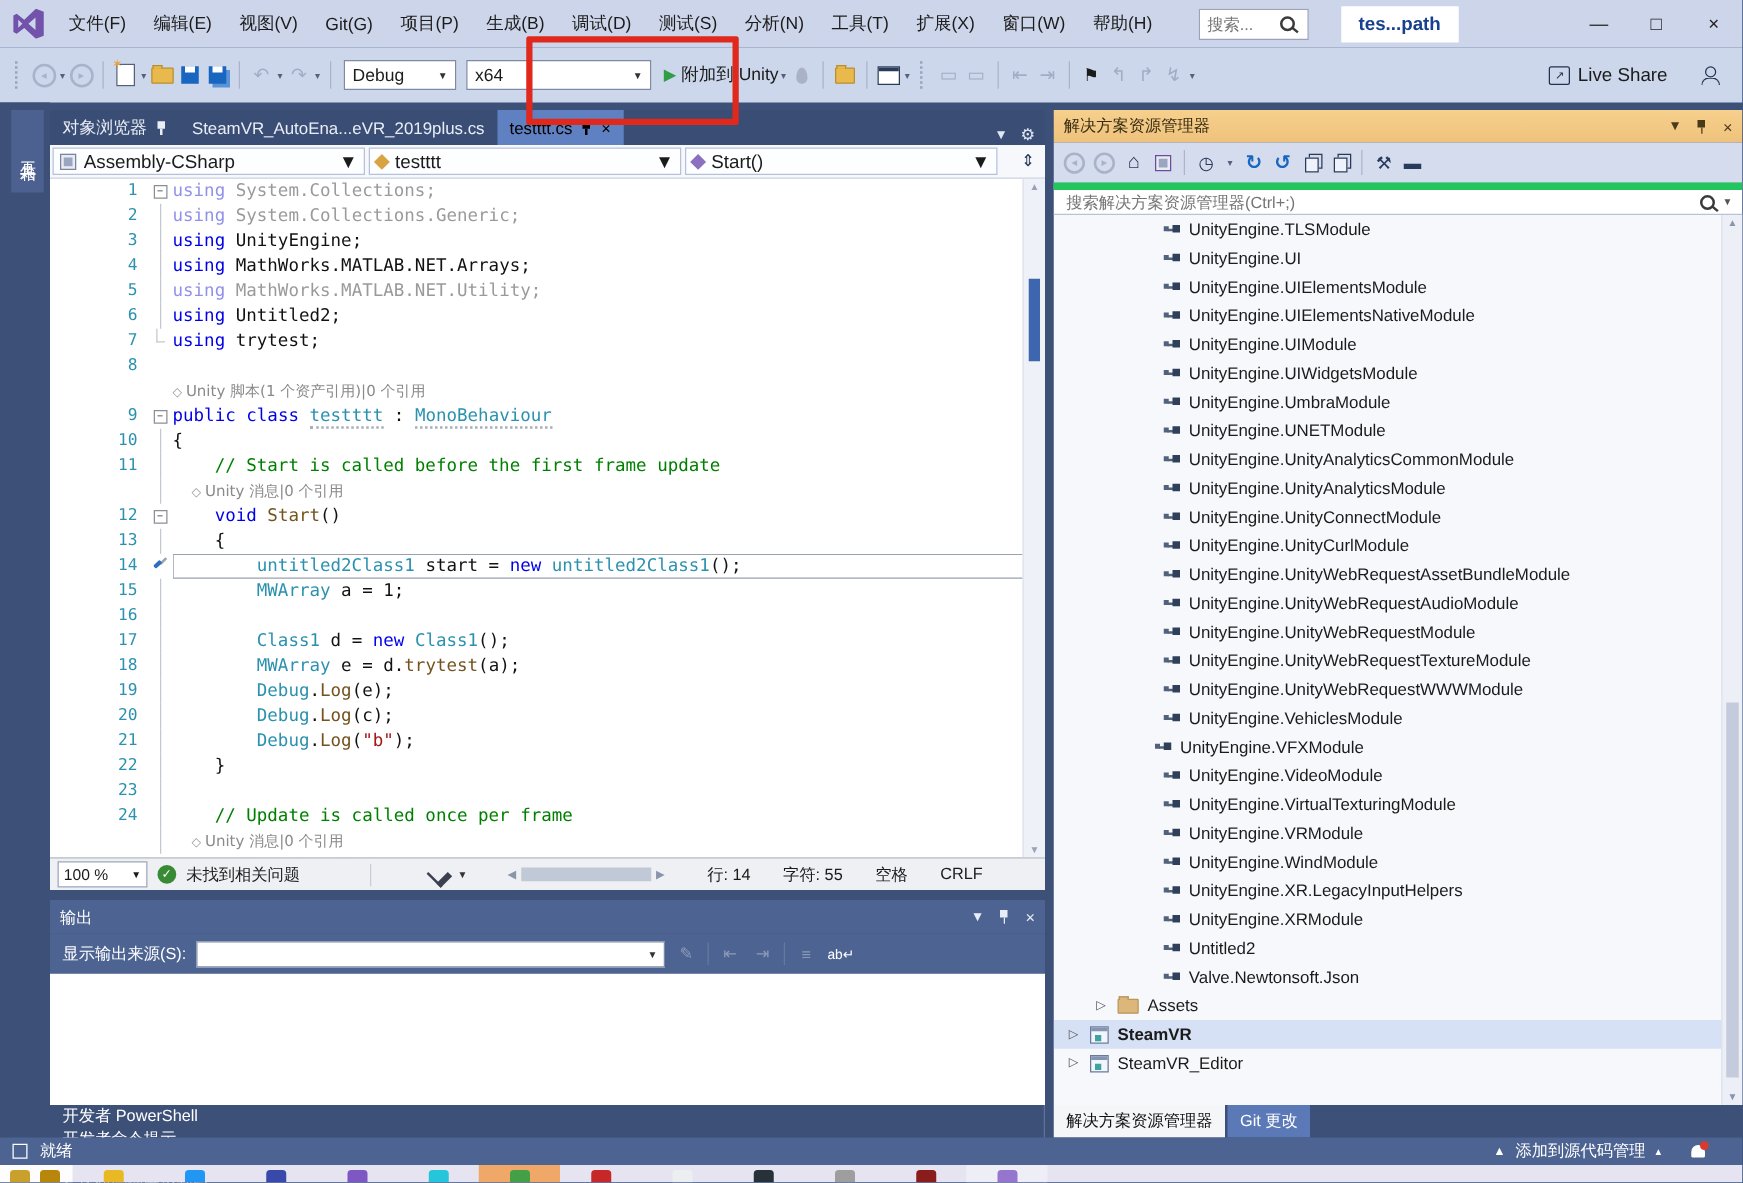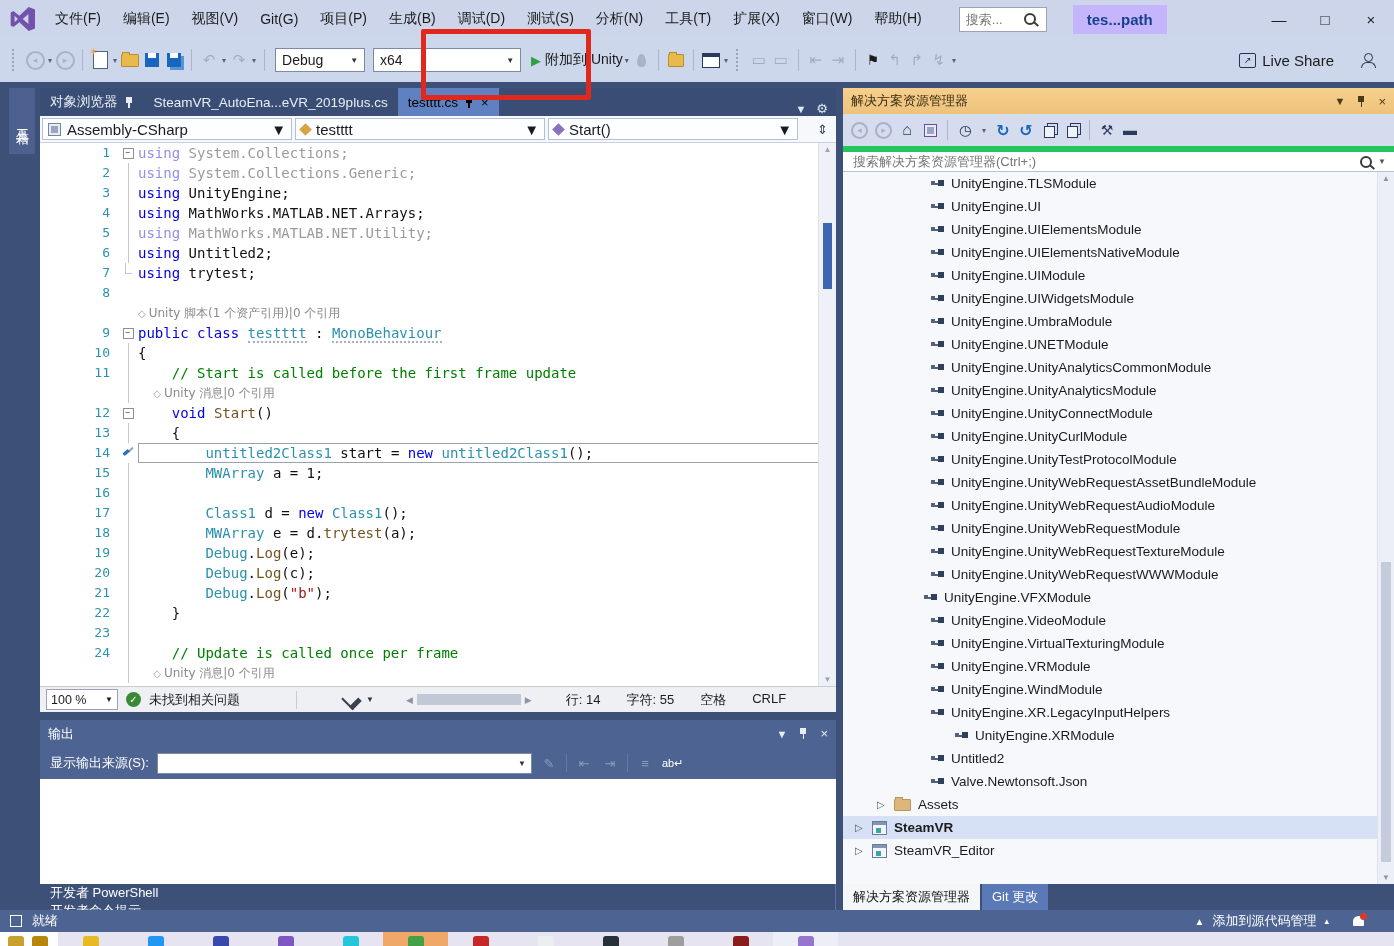--- a/index.html
+++ b/index.html
@@ -11,21 +11,21 @@
   
   .titlebar{left:0;top:0;width:1394px;height:38px;background:#ccd5e9;display:flex;align-items:center;}
   .vs-logo{width:30px;height:24px;margin:0 6px 0 8px;flex:0 0 auto;}
   .menus{display:flex;align-items:center;}
   .menu-item{padding:3px 11px;font-size:14px;color:#1b1b1b;cursor:default;white-space:nowrap;}
   .search-box{margin-left:26px;width:78px;height:23px;background:#fff;border:1px solid #99a3ba;
               display:flex;align-items:center;padding:0 4px;gap:4px;}
   .search-box input{border:none;outline:none;width:52px;font-size:13px;color:#555;background:transparent;font-family:inherit;}
   .mag{width:8px;height:8px;border:2px solid #3a3a3a;border-radius:50%;position:relative;flex:0 0 auto;}
   .mag::after{content:'';position:absolute;width:6px;height:2px;background:#3a3a3a;right:-5px;bottom:-2px;transform:rotate(40deg);}
-  .win-title{margin-left:26px;background:#c4b5fd;padding:6px 14px;font-size:15px;font-weight:bold;color:#17418e;}
+  .win-title{margin-left:26px;background:#ffffff;padding:6px 14px;font-size:15px;font-weight:bold;color:#17418e;}
   .win-controls{margin-left:auto;display:flex;align-items:center;}
   .win-btn{width:46px;text-align:center;font-size:15px;color:#1e1e1e;cursor:default;}
 
   
   .toolbar{left:0;top:38px;width:1394px;height:44px;background:#ccd7ec;display:flex;align-items:center;padding-left:6px;box-sizing:border-box;}
   .tb-grip{width:4px;height:22px;border-left:2px dotted #9aa4bc;margin:0 6px;}
   .tb-sep{width:1px;height:22px;background:#aab3c9;margin:0 6px;}
   .tb-ico{display:inline-flex;align-items:center;justify-content:center;min-width:20px;height:24px;margin:0 1px;font-size:15px;color:#2a3a5a;}
   .dim{color:#a2acc4!important;}
   .carondown{font-size:8px;color:#55607a;margin:0 2px;}
@@ -504,42 +504,42 @@
         <div class="tree-row" style="padding-left: 88px;">
           <span class="i-ref"></span>
           <span>UnityEngine.UnityConnectModule</span>
         </div>
         <div class="tree-row" style="padding-left: 88px;">
           <span class="i-ref"></span>
           <span>UnityEngine.UnityCurlModule</span>
         </div>
         <div class="tree-row" style="padding-left: 88px;">
           <span class="i-ref"></span>
-          <span>UnityEngine.UnityTestProtocolModule</span>
-        </div>
-        <div class="tree-row" style="padding-left: 88px;">
-          <span class="i-ref"></span>
           <span>UnityEngine.UnityWebRequestAssetBundleModule</span>
         </div>
         <div class="tree-row" style="padding-left: 88px;">
           <span class="i-ref"></span>
           <span>UnityEngine.UnityWebRequestAudioModule</span>
         </div>
         <div class="tree-row" style="padding-left: 88px;">
           <span class="i-ref"></span>
           <span>UnityEngine.UnityWebRequestModule</span>
         </div>
         <div class="tree-row" style="padding-left: 88px;">
           <span class="i-ref"></span>
           <span>UnityEngine.UnityWebRequestTextureModule</span>
         </div>
         <div class="tree-row" style="padding-left: 88px;">
           <span class="i-ref"></span>
           <span>UnityEngine.UnityWebRequestWWWModule</span>
         </div>
+        <div class="tree-row" style="padding-left: 88px;">
+          <span class="i-ref"></span>
+          <span>UnityEngine.VehiclesModule</span>
+        </div>
         <div class="tree-row" style="padding-left: 81px;">
           <span class="i-ref"></span>
           <span>UnityEngine.VFXModule</span>
         </div>
         <div class="tree-row" style="padding-left: 88px;">
           <span class="i-ref"></span>
           <span>UnityEngine.VideoModule</span>
         </div>
         <div class="tree-row" style="padding-left: 88px;">
           <span class="i-ref"></span>
@@ -550,21 +550,21 @@
           <span>UnityEngine.VRModule</span>
         </div>
         <div class="tree-row" style="padding-left: 88px;">
           <span class="i-ref"></span>
           <span>UnityEngine.WindModule</span>
         </div>
         <div class="tree-row" style="padding-left: 88px;">
           <span class="i-ref"></span>
           <span>UnityEngine.XR.LegacyInputHelpers</span>
         </div>
-        <div class="tree-row" style="padding-left: 112px; text-align: right;">
+        <div class="tree-row" style="padding-left: 88px; text-align: right;">
           <span class="i-ref"></span>
           <span>UnityEngine.XRModule</span>
         </div>
         <div class="tree-row" style="padding-left: 88px;">
           <span class="i-ref"></span>
           <span>Untitled2</span>
         </div>
         <div class="tree-row" style="padding-left: 88px;">
           <span class="i-ref"></span>
           <span>Valve.Newtonsoft.Json</span>

